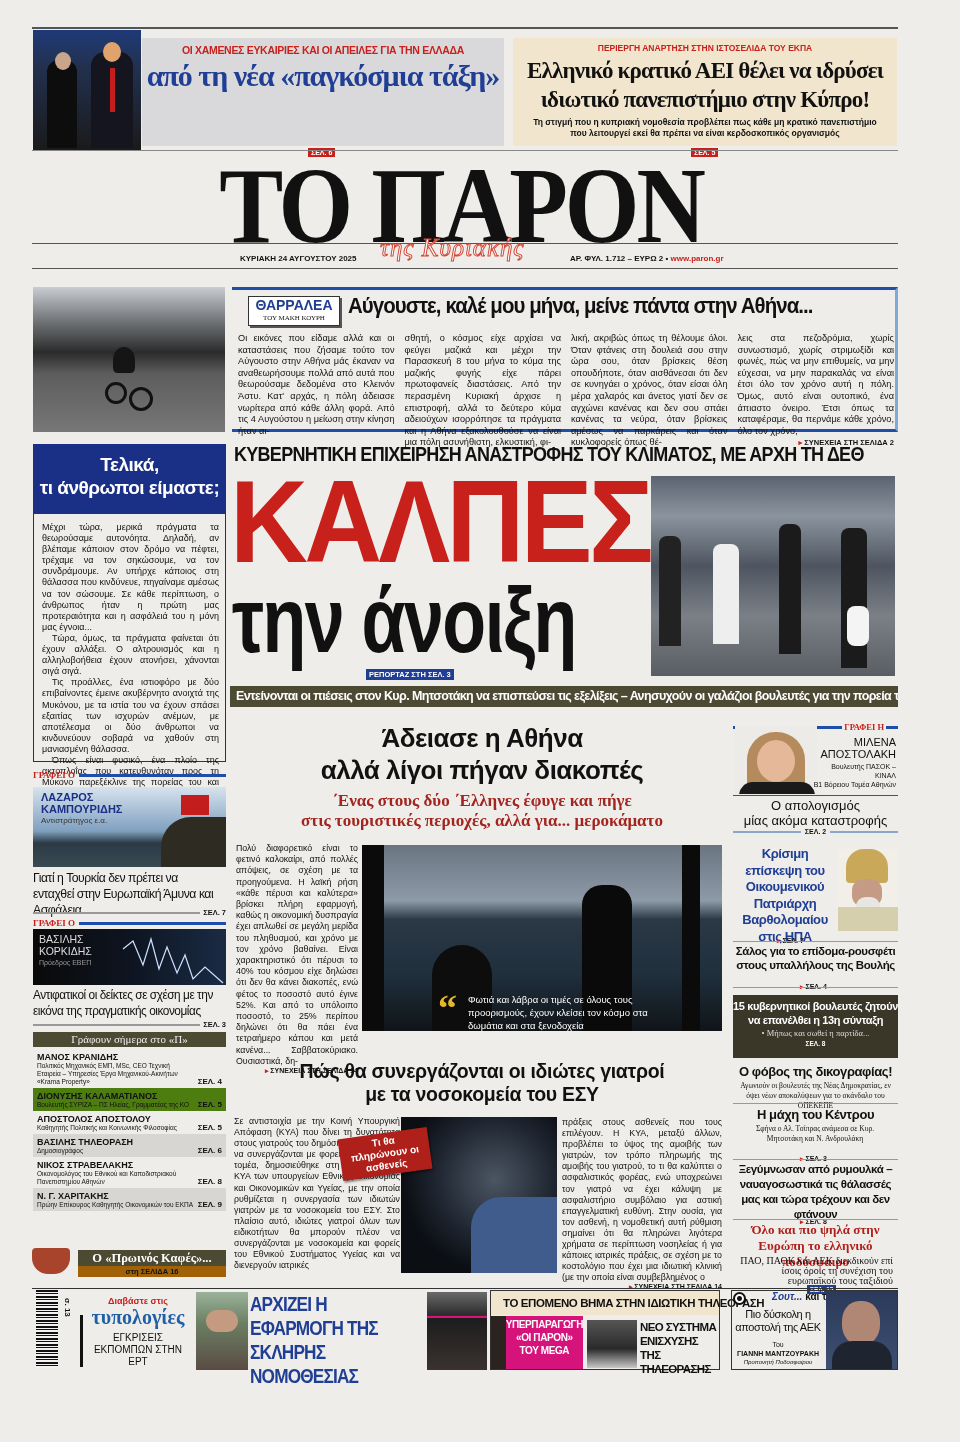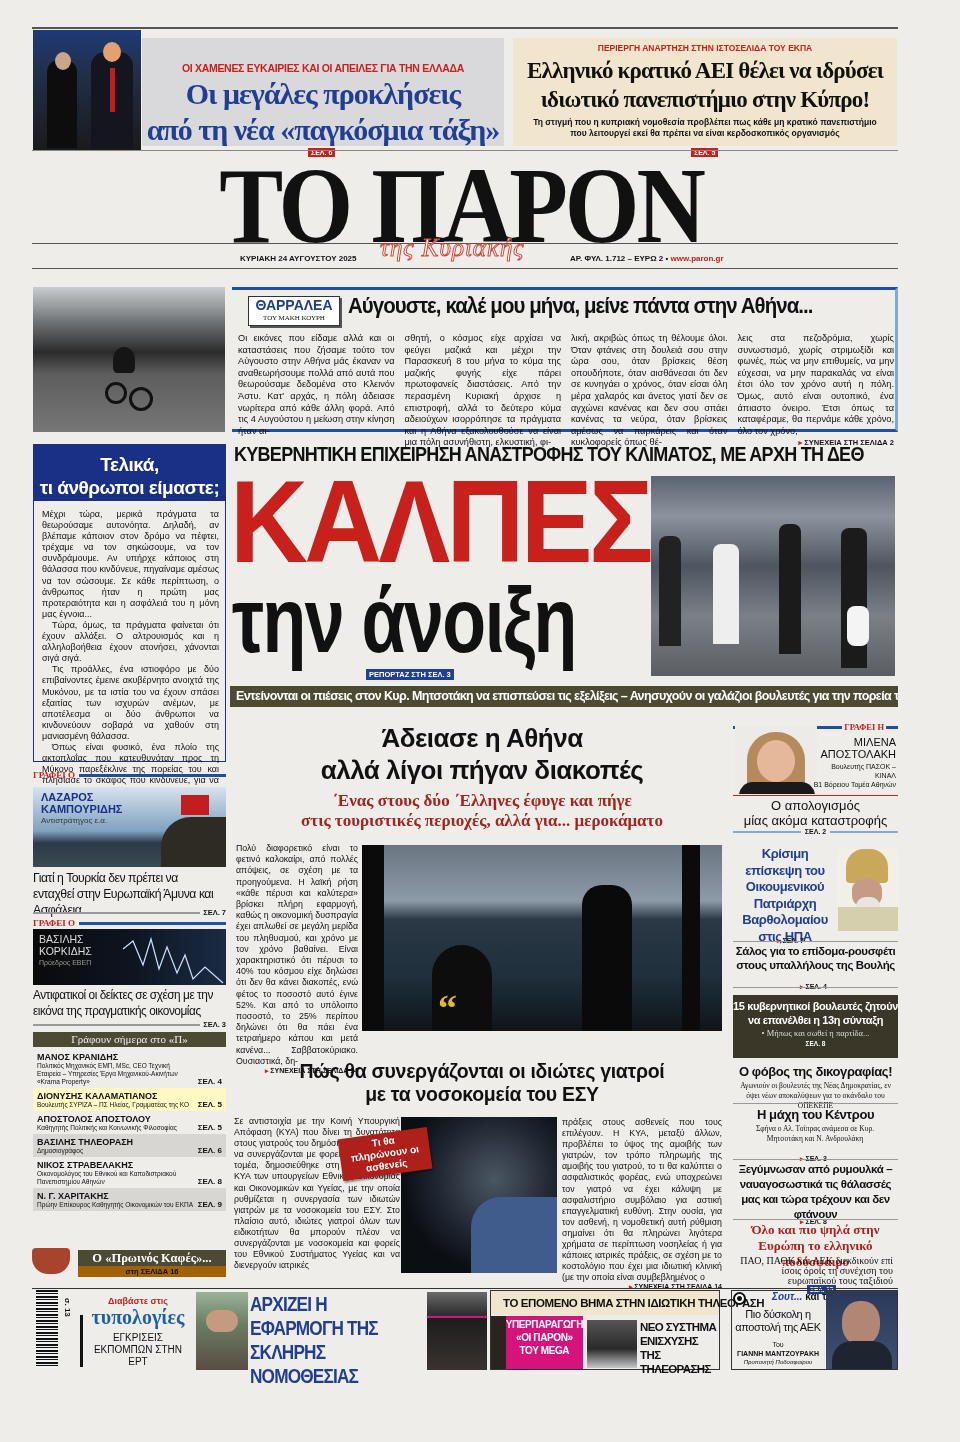--- a/index.html
+++ b/index.html
@@ -18,23 +18,22 @@
 
 <div class="abs" style="left:32px;top:27px;width:866px;height:2px;background:#555"></div>
 <div class="abs photo" style="left:33px;top:30px;width:108px;height:120px;background:linear-gradient(180deg,#1e3a78 0%,#22314f 30%,#1a1a1a 100%)">
   <div style="position:absolute;left:14px;top:30px;width:30px;height:88px;background:#0d0d0d;border-radius:12px 12px 0 0"></div>
   <div style="position:absolute;left:22px;top:22px;width:16px;height:18px;background:#c9a58c;border-radius:50%"></div>
   <div style="position:absolute;left:58px;top:22px;width:42px;height:96px;background:#151520;border-radius:14px 14px 0 0"></div>
   <div style="position:absolute;left:70px;top:12px;width:18px;height:20px;background:#e0a36e;border-radius:50%"></div>
   <div style="position:absolute;left:77px;top:38px;width:5px;height:44px;background:#c31d1d"></div>
 </div>
 <div class="abs" style="left:142px;top:38px;width:362px;height:108px;background:#d9d9dc;text-align:center">
-  <div style="color:#c8211c;font-size:10.5px;font-weight:bold;margin-top:24px;letter-spacing:-0.3px">ΟΙ ΧΑΜΕΝΕΣ ΕΥΚΑΙΡΙΕΣ ΚΑΙ ΟΙ ΑΠΕΙΛΕΣ ΓΙΑ ΤΗΝ ΕΛΛΑΔΑ</div>
+  <div style="color:#c8211c;font-size:10.5px;font-weight:bold;margin-top:6px;letter-spacing:-0.3px">ΟΙ ΧΑΜΕΝΕΣ ΕΥΚΑΙΡΙΕΣ ΚΑΙ ΟΙ ΑΠΕΙΛΕΣ ΓΙΑ ΤΗΝ ΕΛΛΑΔΑ</div>
   <div class="serif" style="color:#1f3e94;font-size:30px;font-weight:bold;line-height:36px;margin-top:2px;letter-spacing:-1px">
-    <div>Οι μεγάλες προκλήσεις</div>
     <div>από τη νέα «παγκόσμια τάξη»</div>
   </div>
 </div>
 <div class="abs" style="left:308px;top:141px"><span class="sel">ΣΕΛ. 6</span></div>
 
 <div class="abs" style="left:513px;top:38px;width:384px;height:108px;background:#f1e6cd;text-align:center">
   <div style="color:#c8211c;font-size:8.5px;font-weight:bold;margin-top:5px">ΠΕΡΙΕΡΓΗ ΑΝΑΡΤΗΣΗ ΣΤΗΝ ΙΣΤΟΣΕΛΙΔΑ ΤΟΥ ΕΚΠΑ</div>
   <div class="serif" style="font-size:23px;font-weight:bold;line-height:29px;margin-top:3px;letter-spacing:-0.8px">
     <div>Ελληνικό κρατικό ΑΕΙ θέλει να ιδρύσει</div>
     <div>ιδιωτικό πανεπιστήμιο στην Κύπρο!</div>
@@ -68,21 +67,21 @@
   <p class="body" style="flex:1;font-size:9.2px;line-height:11.6px">Οι εικόνες που είδαμε αλλά και οι καταστάσεις που ζήσαμε τούτο τον Αύγουστο στην Αθήνα μάς έκαναν να αναθεωρήσουμε πολλά από αυτά που θεωρούσαμε δεδομένα στο Κλεινόν Άστυ. Κατ' αρχάς, η πόλη άδειασε νωρίτερα από κάθε άλλη φορά. Από τις 4 Αυγούστου η μείωση στην κίνηση ήταν αι-</p>
   <p class="body" style="flex:1;font-size:9.2px;line-height:11.6px">σθητή, ο κόσμος είχε αρχίσει να φεύγει μαζικά και μέχρι την Παρασκευή 8 του μήνα το κύμα της μαζικής φυγής είχε πάρει πρωτοφανείς διαστάσεις. Από την περασμένη Κυριακή άρχισε η επιστροφή, αλλά το δεύτερο κύμα αδειούχων ισορρόπησε τα πράγματα και η Αθήνα εξακολουθούσε να είναι μια πόλη ασυνήθιστη, ελκυστική, φι-</p>
   <p class="body" style="flex:1;font-size:9.2px;line-height:11.6px">λική, ακριβώς όπως τη θέλουμε όλοι. Όταν φτάνεις στη δουλειά σου στην ώρα σου, όταν βρίσκεις θέση οπουδήποτε, όταν αισθάνεσαι ότι δεν σε κυνηγάει ο χρόνος, όταν είσαι όλη μέρα χαλαρός και άνετος γιατί δεν σε αγχώνει κανένας και δεν σου σπάει κανένας τα νεύρα, όταν βρίσκεις αμέσως να παρκάρεις και όταν κυκλοφορείς όπως θέ-</p>
   <div style="flex:1">
     <p class="body" style="font-size:9.2px;line-height:11.6px">λεις στα πεζοδρόμια, χωρίς συνωστισμό, χωρίς στριμωξίδι και φωνές, πώς να μην επιθυμείς, να μην εύχεσαι, να μην παρακαλάς να είναι έτσι όλο τον χρόνο αυτή η πόλη. Όμως, αυτό είναι ουτοπικό, ένα άπιαστο όνειρο. Έτσι όπως τα καταφέραμε, θα περνάμε κάθε χρόνο, όλο τον χρόνο,</p>
     <div class="cont" style="margin-top:1px">ΣΥΝΕΧΕΙΑ ΣΤΗ ΣΕΛΙΔΑ 2</div>
   </div>
 </div>
 
 <div class="abs" style="left:33px;top:444px;width:193px;height:318px;border:1px solid #1a2f86">
-  <div style="background:#1a2f86;color:#fff;text-align:center;height:56px;padding-top:8px;font-size:19px;font-weight:bold;line-height:23px;letter-spacing:-0.5px">
+  <div style="background:#1a2f86;color:#fff;text-align:center;height:69px;padding-top:8px;font-size:19px;font-weight:bold;line-height:23px;letter-spacing:-0.5px">
     <div>Τελικά,</div>
     <div>τι άνθρωποι είμαστε;</div>
   </div>
   <div style="padding:8px 6px 0 8px">
     <p class="body" style="font-size:9px;line-height:11.1px">Μέχρι τώρα, μερικά πράγματα τα θεωρούσαμε αυτονόητα. Δηλαδή, αν βλέπαμε κάποιον στον δρόμο να πέφτει, τρέχαμε να τον σηκώσουμε, να τον συνδράμουμε. Αν υπήρχε κάποιος στη θάλασσα που κινδύνευε, πηγαίναμε αμέσως να τον σώσουμε. Σε κάθε περίπτωση, ο άνθρωπος ήταν η πρώτη μας προτεραιότητα και η ασφάλειά του η μόνη μας έγνοια...</p>
     <p class="body" style="font-size:9px;line-height:11.1px;text-indent:10px">Τώρα, όμως, τα πράγματα φαίνεται ότι έχουν αλλάξει. Ο αλτρουισμός και η αλληλοβοήθεια έχουν ατονήσει, χάνονται σιγά σιγά.</p>
     <p class="body" style="font-size:9px;line-height:11.1px;text-indent:10px">Τις προάλλες, ένα ιστιοφόρο με δύο επιβαίνοντες έμεινε ακυβέρνητο ανοιχτά της Μυκόνου, με τα ιστία του να έχουν σπάσει εξαιτίας των ισχυρών ανέμων, με αποτέλεσμα οι δύο άνθρωποι να κινδυνεύουν σοβαρά να χαθούν στη μανιασμένη θάλασσα.</p>
     <p class="body" style="font-size:9px;line-height:11.1px;text-indent:10px">Όπως είναι φυσικό, ένα πλοίο της ακτοπλοΐας που κατευθυνόταν προς τη Μύκονο παρεξέκλινε της πορείας του και πλησίασε το σκάφος που κινδύνευε, για να κάνει την επιχείρηση διάσωσης των επιβατών.</p>
     <div class="cont">ΣΥΝΕΧΕΙΑ ΣΤΗ ΣΕΛΙΔΑ 9</div>
   </div>
@@ -142,21 +141,21 @@
 
 <div class="abs serif" style="left:33px;top:1032px;width:193px;height:15px;background:#4d4a33;color:#eee;font-size:11px;text-align:center;line-height:15px">Γράφουν σήμερα στο «Π»</div>
 <div class="abs" style="left:33px;top:1049px;width:193px">
   <div style="padding:3px 4px 2px">
     <div style="font-size:9px;font-weight:bold">ΜΑΝΟΣ ΚΡΑΝΙΔΗΣ</div>
     <div style="display:flex;justify-content:space-between;align-items:flex-end;font-size:6.5px;line-height:8px">
         <span style="flex:1">Πολιτικός Μηχανικός ΕΜΠ, MSc, CEO Τεχνική Εταιρεία – Υπηρεσίες Έργα Μηχανικού-Ακινήτων «Krama Property»</span>
         <span style="font-size:8px;font-weight:bold;white-space:nowrap;margin-left:4px">ΣΕΛ. 4</span>
       </div>
   </div>
-  <div style="padding:3px 4px 2px;background:#fef9c3">
+  <div style="padding:3px 4px 2px;background:#4d7c0f">
     <div style="font-size:9px;font-weight:bold">ΔΙΟΝΥΣΗΣ ΚΑΛΑΜΑΤΙΑΝΟΣ</div>
     <div style="display:flex;justify-content:space-between;font-size:6.5px;line-height:8px">
         <span>Βουλευτής ΣΥΡΙΖΑ – ΠΣ Ηλείας, Γραμματέας της ΚΟ</span>
         <span style="font-size:8px;font-weight:bold;white-space:nowrap">ΣΕΛ. 5</span>
       </div>
   </div>
   <div style="padding:3px 4px 2px">
     <div style="font-size:9px;font-weight:bold">ΑΠΟΣΤΟΛΟΣ ΑΠΟΣΤΟΛΟΥ</div>
     <div style="display:flex;justify-content:space-between;font-size:6.5px;line-height:8px">
         <span>Καθηγητής Πολιτικής και Κοινωνικής Φιλοσοφίας</span>
@@ -203,20 +202,21 @@
 <div class="abs" style="left:236px;top:843px;width:122px">
   <p class="body" style="font-size:8.8px;line-height:11.2px">Πολύ διαφορετικό είναι το φετινό καλοκαίρι, από πολλές απόψεις, σε σχέση με τα προηγούμενα. Η λαϊκή ρήση «κάθε πέρυσι και καλύτερα» βρίσκει πλήρη εφαρμογή, καθώς η οικονομική δυσπραγία έχει απλωθεί σε μεγάλη μερίδα του πληθυσμού, και χρόνο με τον χρόνο βαθαίνει. Είναι χαρακτηριστικό ότι πέρυσι το 40% του κόσμου είχε δηλώσει ότι δεν θα κάνει διακοπές, ενώ φέτος το ποσοστό αυτό έγινε 52%. Και από το υπόλοιπο ποσοστό, το 25% περίπου δηλώνει ότι θα πάει ένα τετραήμερο κάπου και μετά κανένα... Σαββατοκύριακο. Ουσιαστικά, δη-</p>
   <div class="cont" style="font-size:7px">ΣΥΝΕΧΕΙΑ ΣΤΗ ΣΕΛΙΔΑ 14</div>
 </div>
 <div class="abs photo" style="left:362px;top:845px;width:360px;height:186px;background:linear-gradient(180deg,#6b7582 0%,#8d9aa8 30%,#2b3846 40%,#1f2f3c 70%,#101418 100%)">
   <div style="position:absolute;left:0;top:0;width:22px;height:186px;background:#0b0b0b"></div>
   <div style="position:absolute;right:22px;top:0;width:18px;height:186px;background:#0b0b0b"></div>
   <div style="position:absolute;left:220px;top:40px;width:50px;height:146px;background:#0a0a0a;border-radius:20px 20px 0 0"></div>
   <div style="position:absolute;left:70px;top:100px;width:60px;height:86px;background:#0d0d0d;border-radius:30px 30px 0 0"></div>
   <div class="serif" style="position:absolute;left:76px;top:148px;color:#e4b82c;font-size:38px;font-weight:bold;line-height:30px">“</div>
+  <div style="position:absolute;left:106px;top:148px;width:180px;color:#fff;font-size:9.5px;line-height:13px">Φωτιά και λάβρα οι τιμές σε όλους τους προορισμούς, έχουν κλείσει τον κόσμο στα δωμάτια και στα ξενοδοχεία</div>
 </div>
 
 <div class="abs" style="left:232px;top:1060px;width:500px;text-align:center;font-size:19.5px;font-weight:bold;line-height:23px;letter-spacing:-0.3px">
   <div>Πώς θα συνεργάζονται οι ιδιώτες γιατροί</div>
   <div>με τα νοσοκομεία του ΕΣΥ</div>
 </div>
 <p class="abs body" style="left:234px;top:1116px;width:166px;font-size:8.8px;line-height:11.1px">Σε αντιστοιχία με την Κοινή Υπουργική Απόφαση (ΚΥΑ) που δίνει τη δυνατότητα στους γιατρούς του δημόσιου τομέα υγείας να συνεργάζονται με φορείς του ιδιωτικού τομέα, δημοσιεύθηκε στη «Διαύγεια» η ΚΥΑ των υπουργείων Εθνικής Οικονομίας και Οικονομικών και Υγείας, με την οποία ρυθμίζεται η συνεργασία των ιδιωτών γιατρών με τα νοσοκομεία του ΕΣΥ. Στο πλαίσιο αυτό, ιδιώτες γιατροί όλων των ειδικοτήτων θα μπορούν πλέον να συνεργάζονται με νοσοκομεία και φορείς του Εθνικού Συστήματος Υγείας και να διενεργούν ιατρικές</p>
 <div class="abs photo" style="left:401px;top:1117px;width:156px;height:156px;background:radial-gradient(circle at 60% 40%,#4b5663 0%,#1e2530 45%,#0b0e13 70%),#222">
   <div style="position:absolute;left:70px;top:80px;width:86px;height:76px;background:#3f5c8c;border-radius:30px 0 0 0"></div>
 </div>

